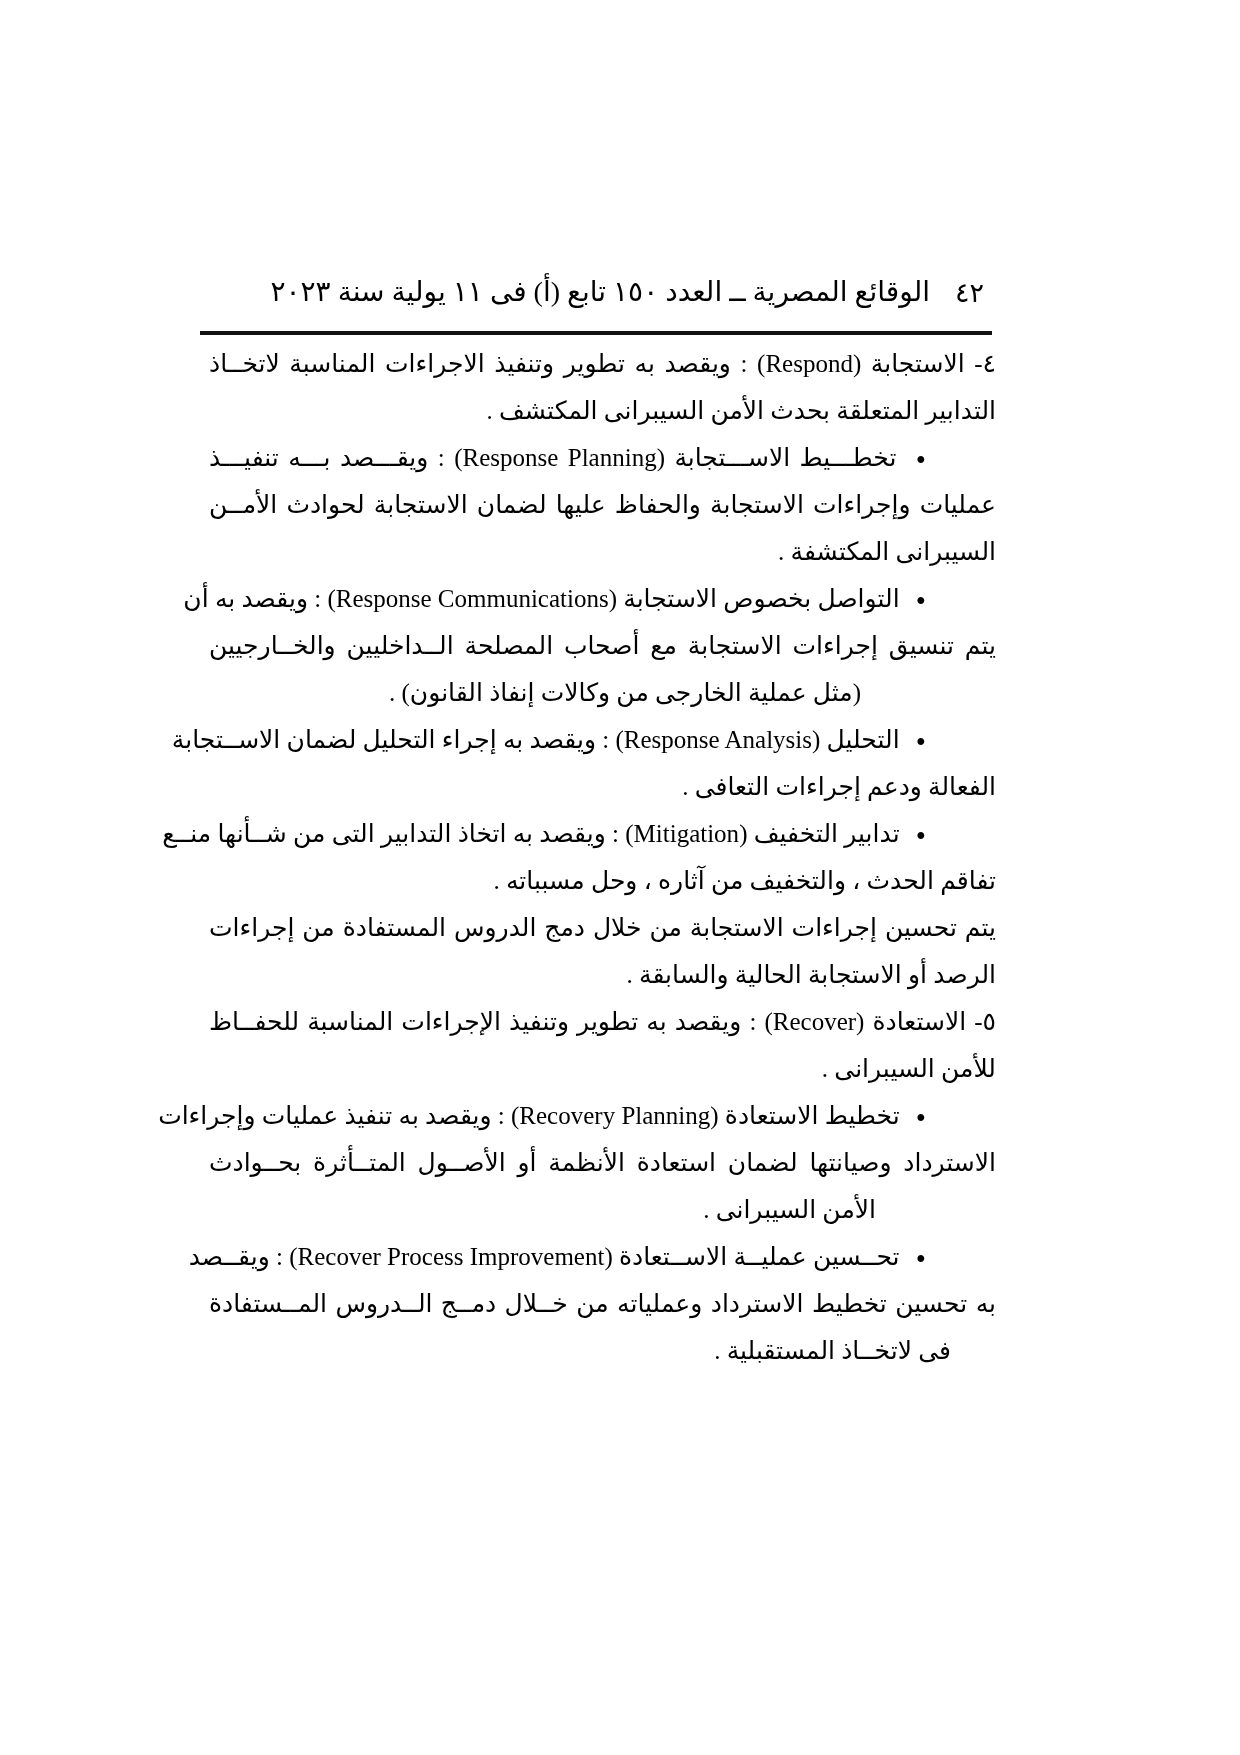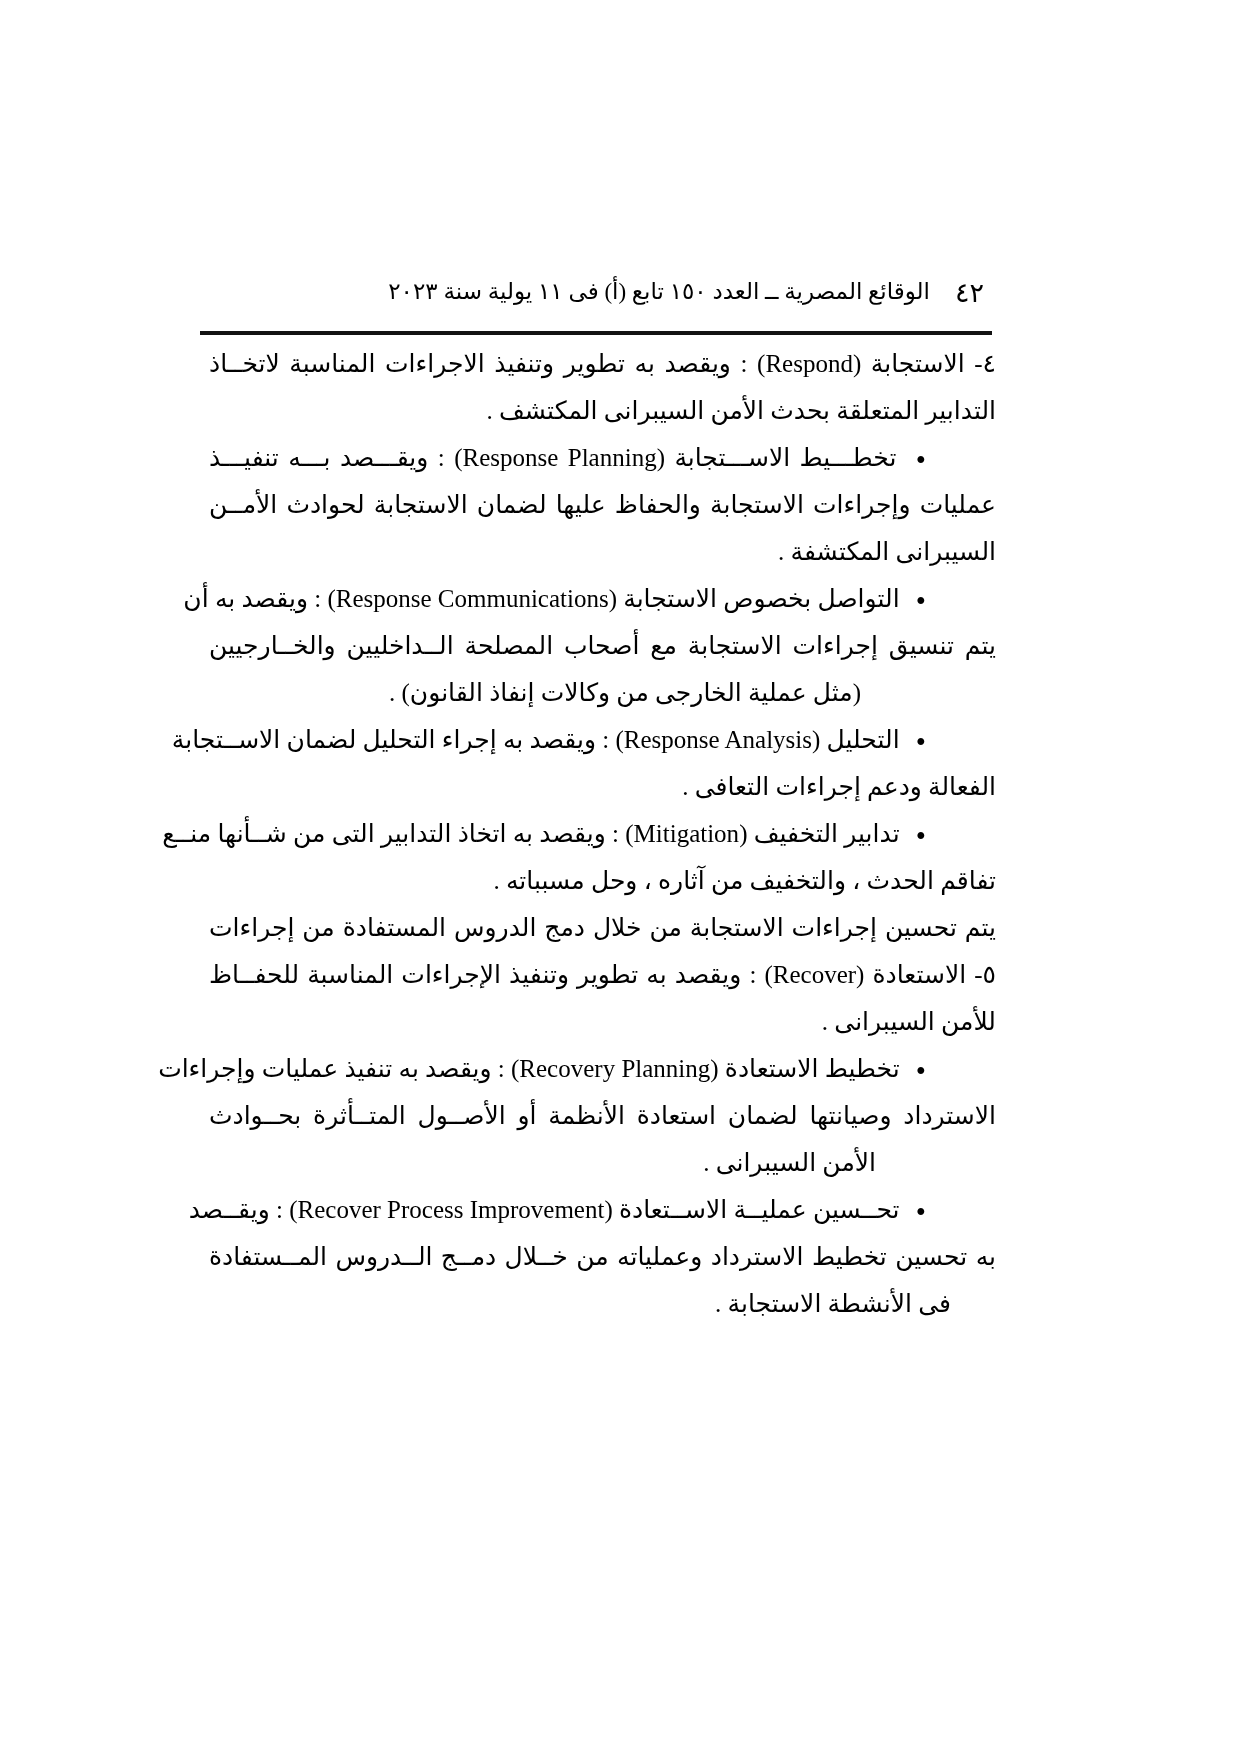--- a/index.html
+++ b/index.html
@@ -14,21 +14,21 @@
     direction: rtl;
     overflow: hidden;
   }
   .header-title {
     position: absolute;
     top: 274px;
     left: 0;
     width: 930px;
     text-align: left; 
     direction: rtl;
-    font-size: 23px;
+    font-size: 28px;
     line-height: 36px;
     white-space: nowrap;
   }
   
   .header-title { text-align: right; padding-left: 0; }
   .page-number {
     position: absolute;
     top: 276px;
     left: 955px;
     width: 45px;
@@ -92,23 +92,24 @@
       <div class="line cont">عمليات وإجراءات الاستجابة والحفاظ عليها لضمان الاستجابة لحوادث الأمــن</div>
       <div class="line end">السيبرانى المكتشفة .</div>
       <div class="line bullet"><span class="bullet-marker">•</span> التواصل بخصوص الاستجابة (Response Communications) : ويقصد به أن</div>
       <div class="line cont">يتم تنسيق إجراءات الاستجابة مع أصحاب المصلحة الــداخليين والخــارجيين</div>
       <div class="line end" style="padding-right: 135px;">(مثل عملية الخارجى من وكالات إنفاذ القانون) .</div>
       <div class="line bullet"><span class="bullet-marker">•</span> التحليل (Response Analysis) : ويقصد به إجراء التحليل لضمان الاســتجابة</div>
       <div class="line end">الفعالة ودعم إجراءات التعافى .</div>
       <div class="line bullet"><span class="bullet-marker">•</span> تدابير التخفيف (Mitigation) : ويقصد به اتخاذ التدابير التى من شــأنها منــع</div>
       <div class="line end">تفاقم الحدث ، والتخفيف من آثاره ، وحل مسبباته .</div>
       <div class="line cont">يتم تحسين إجراءات الاستجابة من خلال دمج الدروس المستفادة من إجراءات</div>
+      <div class="line end">الرصد أو الاستجابة الحالية والسابقة .</div>
       <div class="line num">٥- الاستعادة (Recover) : ويقصد به تطوير وتنفيذ الإجراءات المناسبة للحفــاظ</div>
       <div class="line end">للأمن السيبرانى .</div>
       <div class="line bullet"><span class="bullet-marker">•</span> تخطيط الاستعادة (Recovery Planning) : ويقصد به تنفيذ عمليات وإجراءات</div>
       <div class="line cont">الاسترداد وصيانتها لضمان استعادة الأنظمة أو الأصــول المتــأثرة بحــوادث</div>
       <div class="line end" style="padding-right: 120px;">الأمن السيبرانى .</div>
       <div class="line bullet"><span class="bullet-marker">•</span> تحــسين عمليــة الاســتعادة (Recover Process Improvement) : ويقــصد</div>
       <div class="line cont">به تحسين تخطيط الاسترداد وعملياته من خــلال دمــج الــدروس المــستفادة</div>
-      <div class="line end" style="padding-right: 45px;">فى الأنشطة الاستجابة .</div>
+      <div class="line end" style="padding-right: 45px;">فى لاتخــاذ المستقبلية .</div>
     </div>
 
 </div>
 
 </body></html>

